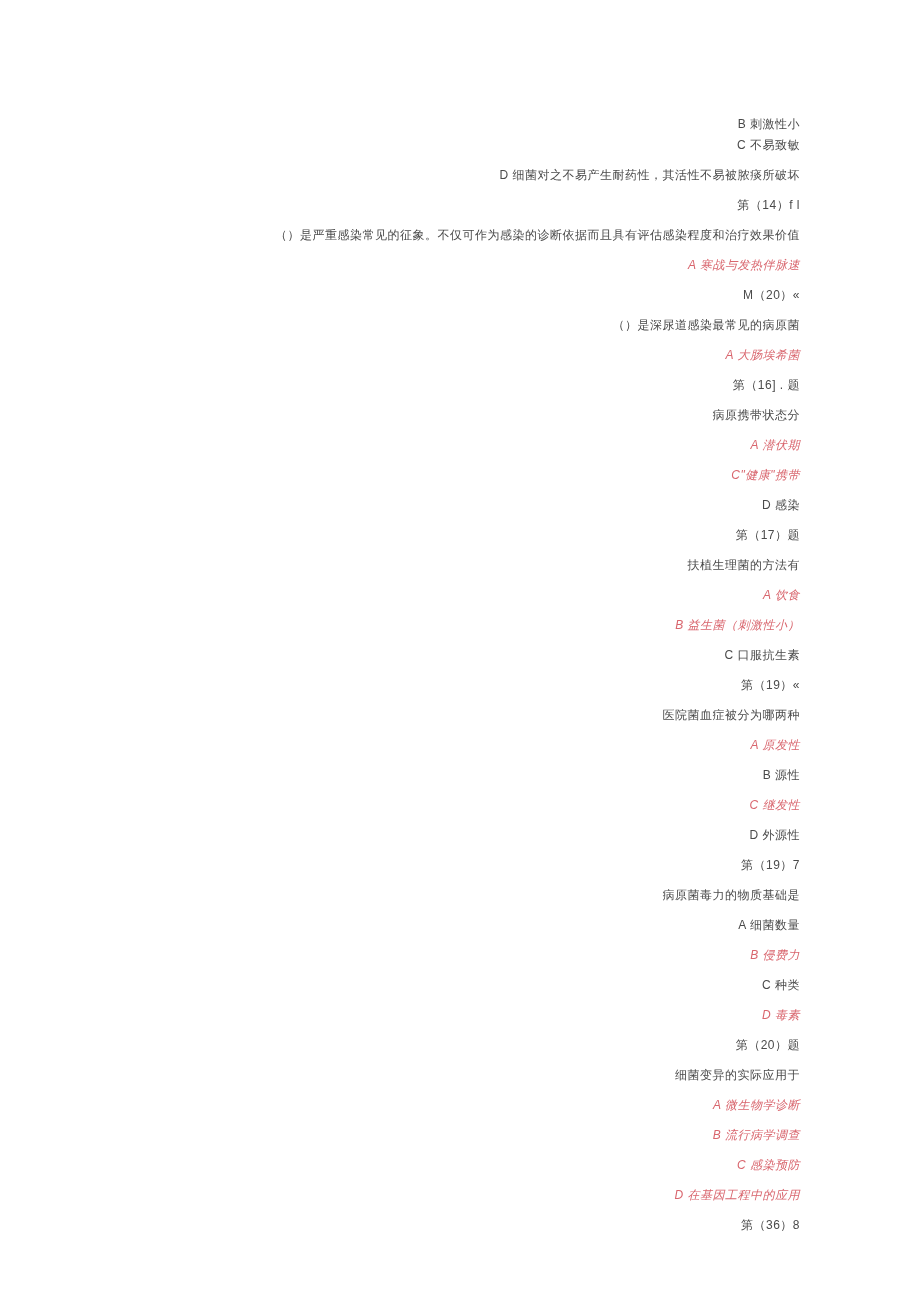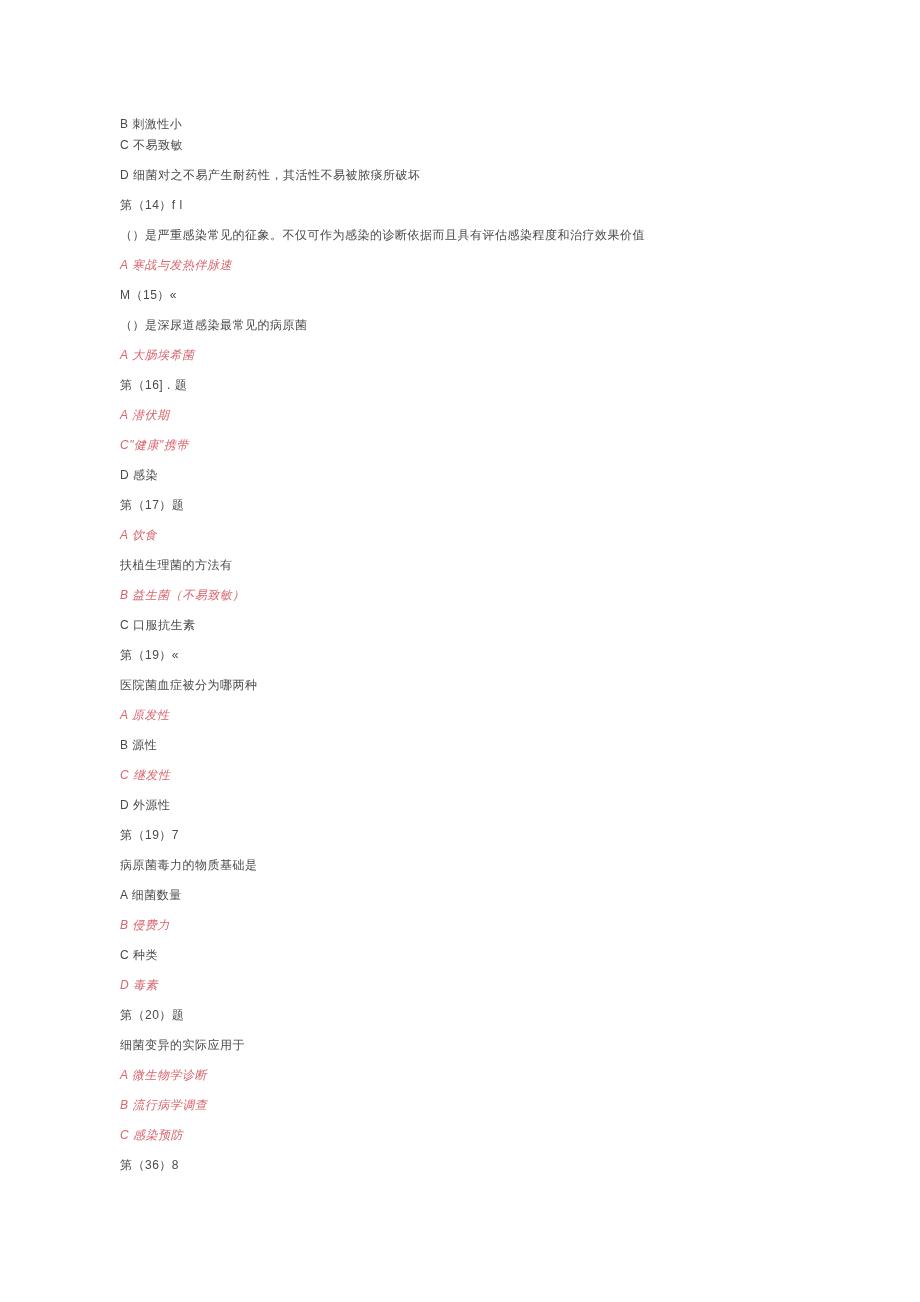--- a/index.html
+++ b/index.html
@@ -11,62 +11,65 @@
     color: #4a4a4a;
     width: 920px;
   }
   .page {
     padding: 115px 120px 50px 120px;
   }
   .line {
     line-height: 1.5;
     margin-bottom: 12px;
     letter-spacing: 0.5px;
+    text-align: right;
   }
   .tight {
     margin-bottom: 3px;
   }
   .red {
     color: #d9666e;
     font-style: italic;
   }
 </style>
 </head>
 <body>
 
 <div class="page" id="page">
     <div class="line tight">B 刺激性小</div>
     <div class="line">C 不易致敏</div>
     <div class="line">D 细菌对之不易产生耐药性，其活性不易被脓痰所破坏</div>
     <div class="line">第（14）f l</div>
     <div class="line">（）是严重感染常见的征象。不仅可作为感染的诊断依据而且具有评估感染程度和治疗效果价值</div>
     <div class="line red">A 寒战与发热伴脉速</div>
-    <div class="line">M（15）«</div>
+    <div class="line">M（20）«</div>
     <div class="line">（）是深尿道感染最常见的病原菌</div>
     <div class="line red">A 大肠埃希菌</div>
     <div class="line">第（16] . 题</div>
+    <div class="line">病原携带状态分</div>
     <div class="line red">A 潜伏期</div>
     <div class="line red">C"健康"携带</div>
     <div class="line">D 感染</div>
     <div class="line">第（17）题</div>
+    <div class="line">扶植生理菌的方法有</div>
     <div class="line red">A 饮食</div>
-    <div class="line">扶植生理菌的方法有</div>
-    <div class="line red">B 益生菌（不易致敏）</div>
+    <div class="line red">B 益生菌（刺激性小）</div>
     <div class="line">C 口服抗生素</div>
     <div class="line">第（19）«</div>
     <div class="line">医院菌血症被分为哪两种</div>
     <div class="line red">A 原发性</div>
     <div class="line">B 源性</div>
     <div class="line red">C 继发性</div>
     <div class="line">D 外源性</div>
     <div class="line">第（19）7</div>
     <div class="line">病原菌毒力的物质基础是</div>
     <div class="line">A 细菌数量</div>
     <div class="line red">B 侵费力</div>
     <div class="line">C 种类</div>
     <div class="line red">D 毒素</div>
     <div class="line">第（20）题</div>
     <div class="line">细菌变异的实际应用于</div>
     <div class="line red">A 微生物学诊断</div>
     <div class="line red">B 流行病学调查</div>
     <div class="line red">C 感染预防</div>
+    <div class="line red">D 在基因工程中的应用</div>
     <div class="line">第（36）8</div>
   </div>
 
 </body></html>

